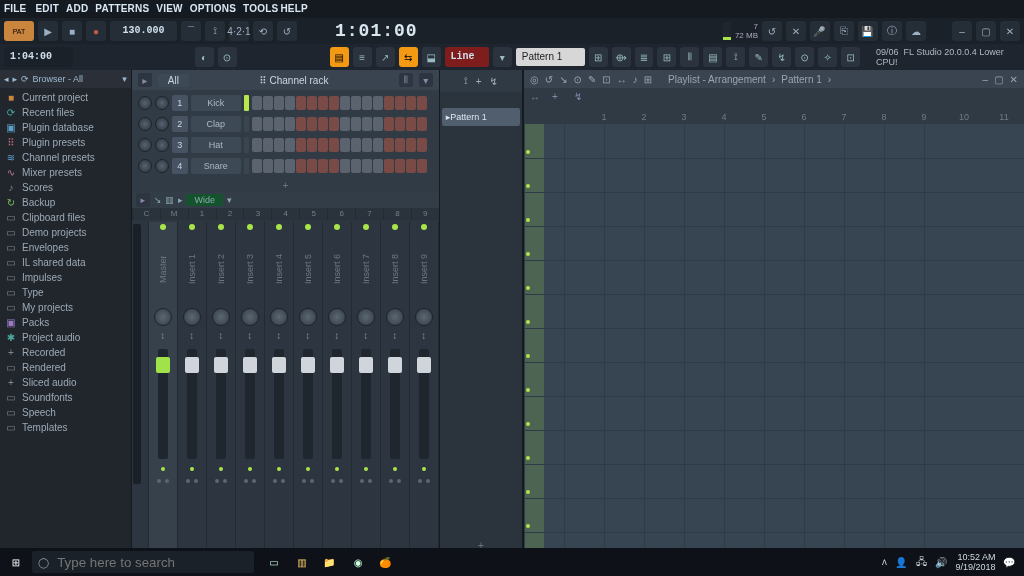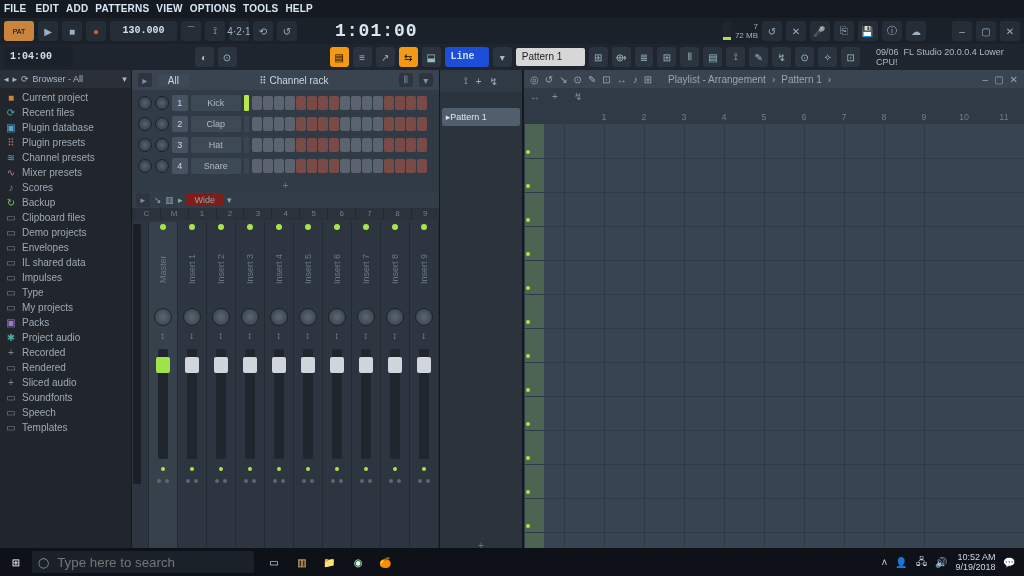--- a/index.html
+++ b/index.html
@@ -101,21 +101,21 @@
 </head>
 <body>
 
 <div id="menubar">
     <span style="margin-right: 7px;">FILE</span>
     <span style="margin-right: 5px;">EDIT</span>
     <span style="margin-right: 5px;">ADD</span>
     <span style="margin-right: 5px;">PATTERNS</span>
     <span style="margin-right: 5px;">VIEW</span>
     <span style="margin-right: 5px;">OPTIONS</span>
-    <span style="margin-right: 5px;">TOOLS</span>
+    <span style="">TOOLS</span>
     <span style="margin-right: 5px;">HELP</span>
   </div>
 
 <div id="toolstrip">
   <div class="tool-btn" style="width:30px;font-size:7px;background:#c9843e;color:#000">PAT</div>
   <div class="tool-btn">▶</div>
   <div class="tool-btn">■</div>
   <div class="tool-btn" style="color:#c25d3d">●</div>
   <div class="pill" style="width:55px;justify-content:center">130.000</div>
   <div class="tool-btn">⌒</div>
@@ -147,21 +147,21 @@
   <div class="pill" style="width:60px;background:#1b2129">1:04:00</div>
   <div style="width:120px"></div>
   <div class="sq">◐</div>
   <div class="sq">⊙</div>
   <div style="width:90px"></div>
   <div class="sq lit">▤</div>
   <div class="sq">≡</div>
   <div class="sq">↗</div>
   <div class="sq lit">⇆</div>
   <div class="sq">⬓</div>
-  <div class="pill" style="width:34px;background:#1d4ed8">Line</div>
+  <div class="pill" style="width:34px;background:#7f1d1d">Line</div>
   <div class="sq">▾</div>
   <div class="pat-slot" style="width:60px">Pattern 1</div>
   <div class="sq">⊞</div>
   <div class="sq">⟴</div>
   <div class="sq">≣</div>
   <div class="sq">⊞</div>
   <div class="sq">⫴</div>
   <div class="sq">▤</div>
   <div class="sq">⟟</div>
   <div class="sq">✎</div>
@@ -391,21 +391,21 @@
         </div>
         <div class="add-track">+</div>
       </div>
 
     <div id="mixer">
       <div id="mixer-head">
         <span class="tiny">▸</span>
         <span>↘</span>
         <span>▥</span>
         <span>▸</span>
-        <span style="background:#7f1d1d;border-radius:2px;padding:1px 8px">Wide</span>
+        <span style="background:#14532d;border-radius:2px;padding:1px 8px">Wide</span>
           <span>▾</span>
       </div>
       <div id="mixer-ruler">
           <span>C</span>
           <span>M</span>
           <span>1</span>
           <span>2</span>
           <span>3</span>
           <span>4</span>
           <span>5</span>

